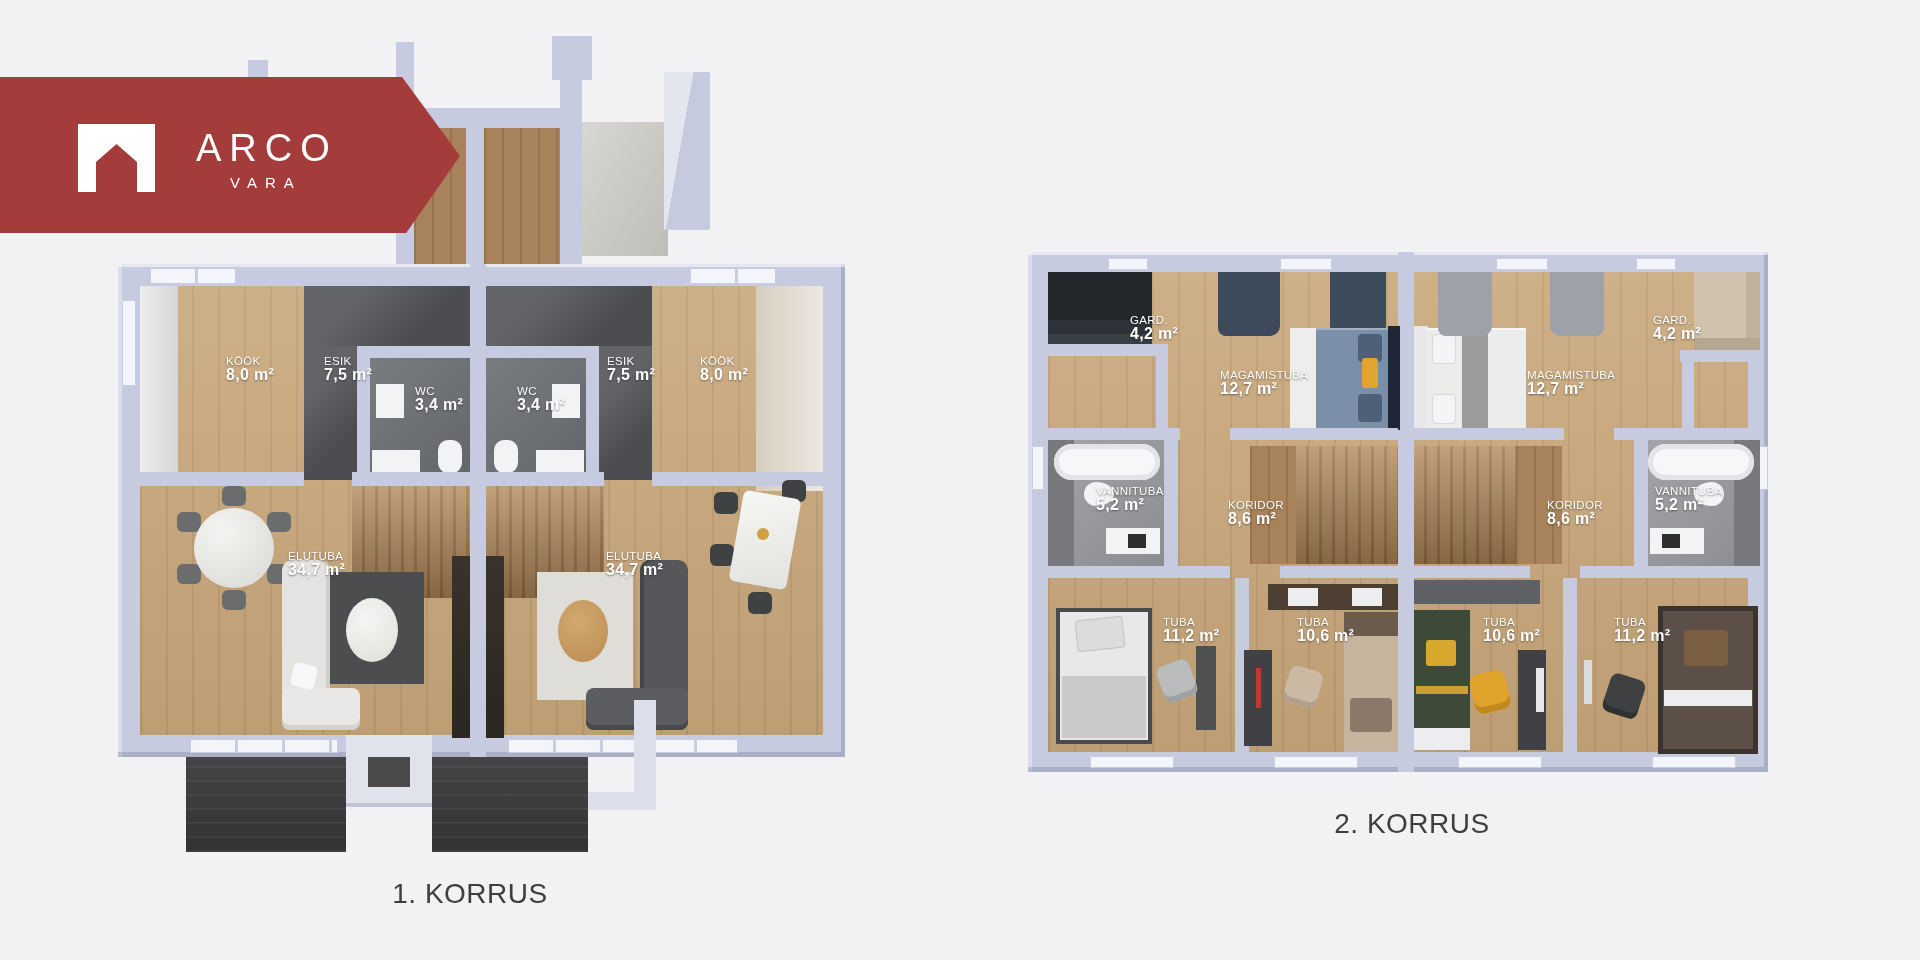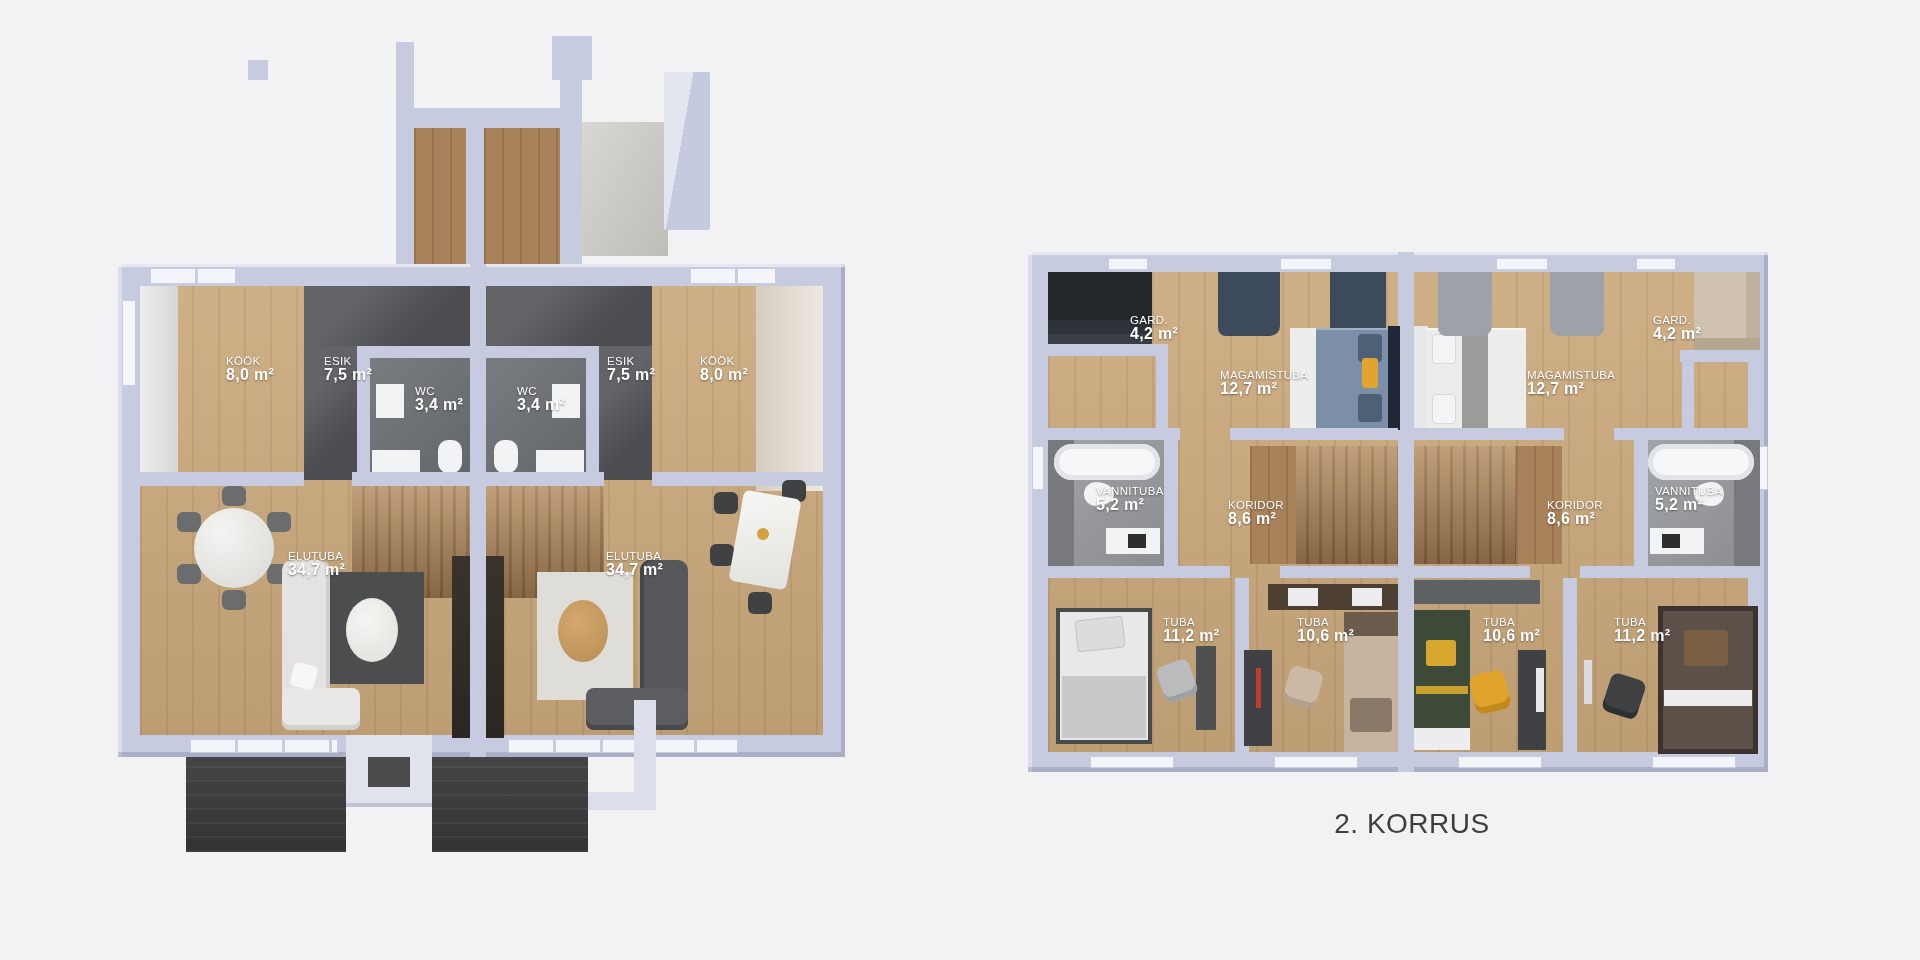--- a/index.html
+++ b/index.html
@@ -155,20 +155,21 @@
   </div>
   <div class="rlabel" style="left:288px;top:549px;">
     <span class="rname">ELUTUBA</span>
     <span class="rarea">34,7 m²</span>
   </div>
   <div class="rlabel" style="left:606px;top:549px;">
     <span class="rname">ELUTUBA</span>
     <span class="rarea">34,7 m²</span>
   </div>
 
+  <div class="caption" style="left:310px;top:878px;">1. KORRUS</div>
 
   <div class="abs outer" style="left:1028px;top:252px;width:740px;height:520px;"></div>
   <div class="abs wood" style="left:1048px;top:272px;width:700px;height:480px;"></div>
   <div class="abs wall" style="left:1398px;top:252px;width:16px;height:520px;"></div>
 
   <div class="abs win" style="left:1108px;top:258px;width:40px;height:12px;background-image:none;"></div>
   <div class="abs win" style="left:1280px;top:258px;width:52px;height:12px;background-image:none;"></div>
   <div class="abs win" style="left:1496px;top:258px;width:52px;height:12px;background-image:none;"></div>
   <div class="abs win" style="left:1636px;top:258px;width:40px;height:12px;background-image:none;"></div>
   <div class="abs win" style="left:1032px;top:446px;width:12px;height:44px;background-image:none;"></div>
@@ -307,14 +308,23 @@
     <span class="rname">TUBA</span>
     <span class="rarea">10,6 m²</span>
   </div>
   <div class="rlabel" style="left:1614px;top:615px;">
     <span class="rname">TUBA</span>
     <span class="rarea">11,2 m²</span>
   </div>
 
   <div class="caption" style="left:1252px;top:808px;">2. KORRUS</div>
 
+  <div id="banner">
+    <svg width="77" height="68" viewBox="0 0 77 68" style="position:absolute;left:78px;top:47px;">
+      <path d="M0,0 H77 V68 H59 V38 L38.5,20 L18,38 V68 H0 Z" fill="#FFFFFF"></path>
+    </svg>
+    <div id="brand-text">
+      <div id="brand-name">ARCO</div>
+      <div id="brand-sub">VARA</div>
+    </div>
+  </div>
 
 </div>
 
 </body></html>

